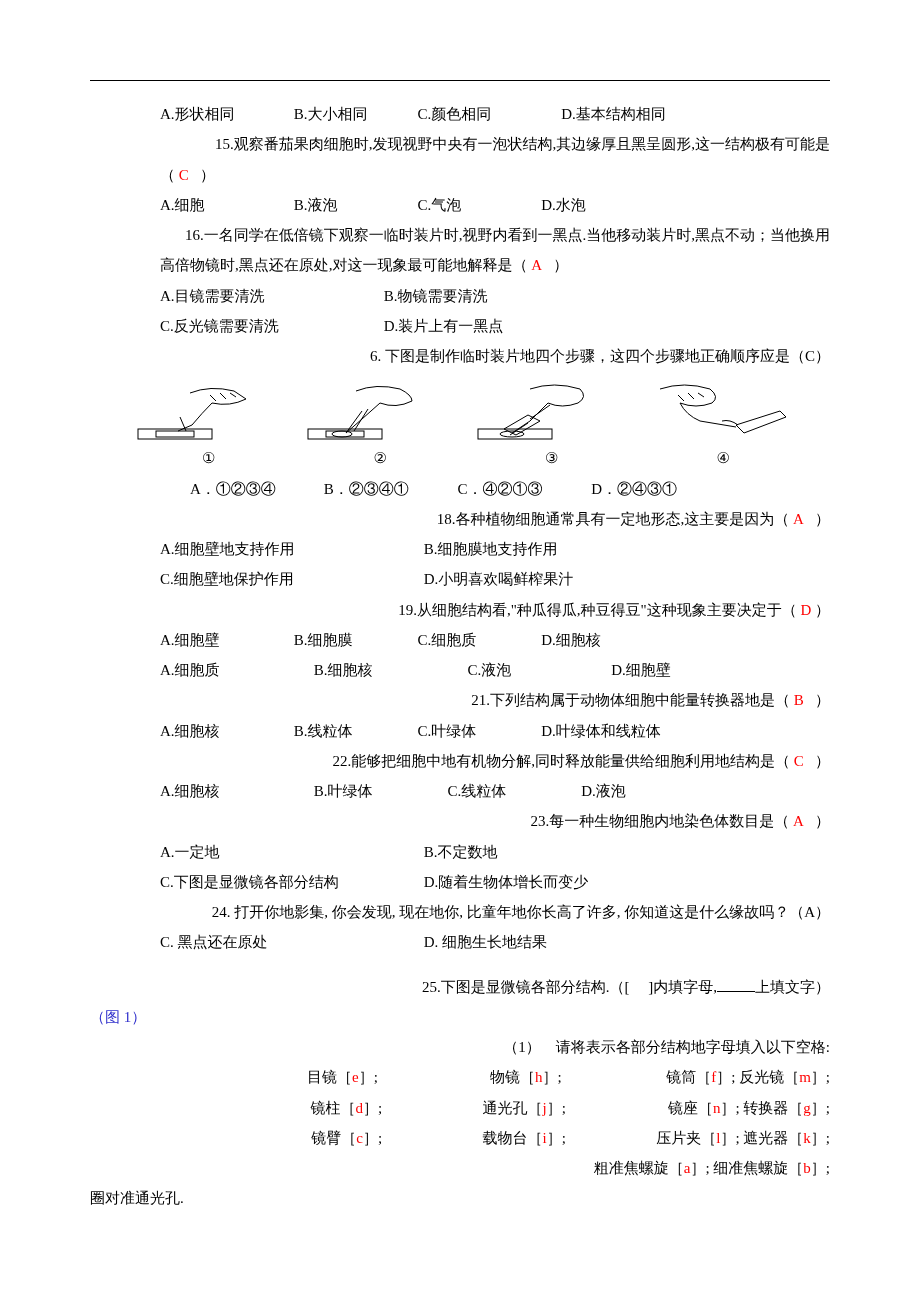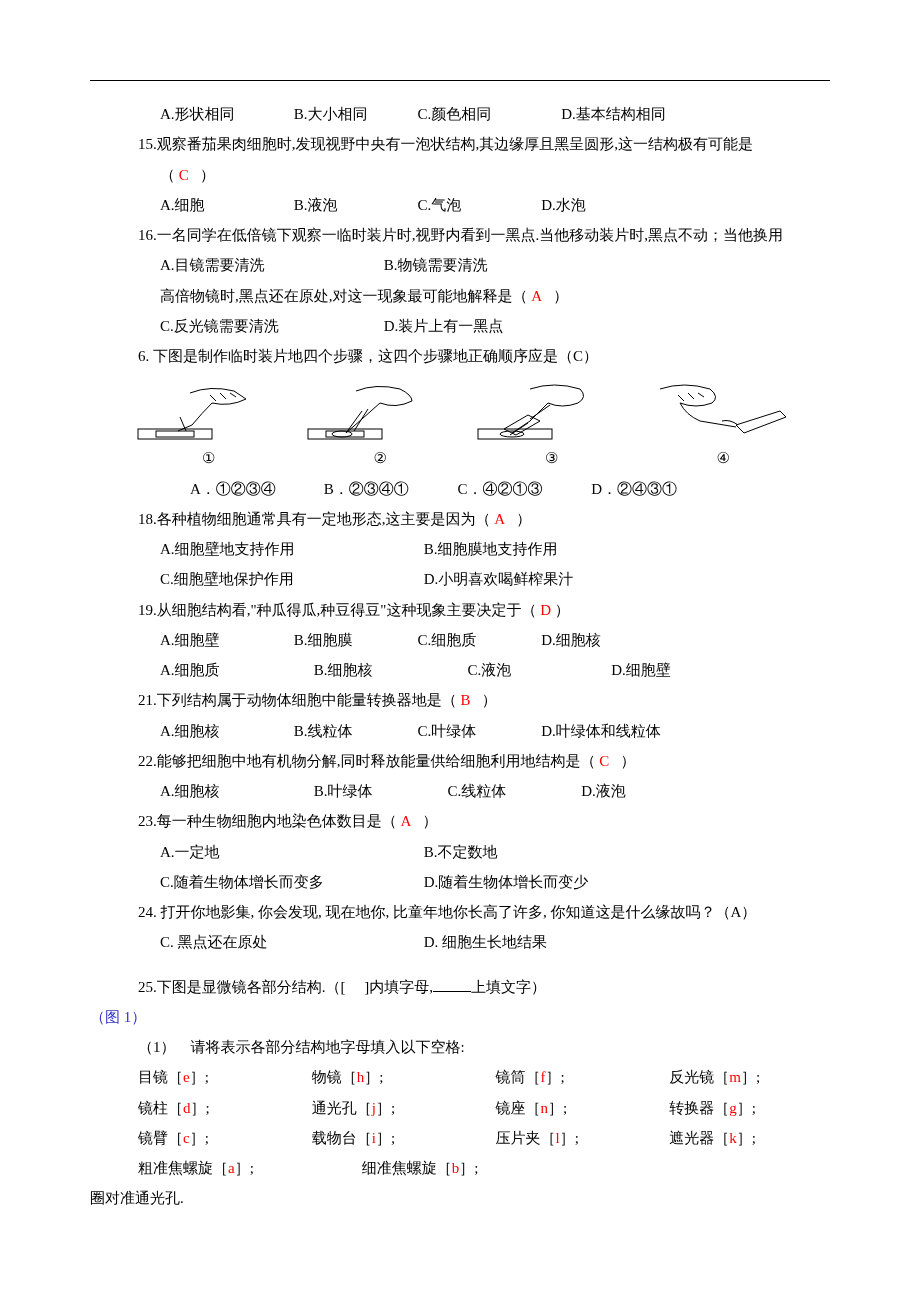--- a/index.html
+++ b/index.html
@@ -14,21 +14,21 @@
   }
   .page {
     padding: 80px 90px 40px 90px;
   }
   .divider-top {
     border-bottom: 1px solid #000;
     margin-bottom: 20px;
   }
   .qline { margin-top: 4px; }
   .indent1 { padding-left: 70px; }
-  .indent2 { padding-left: 48px; }
+  .indent2 { padding-left: 48px; text-align: right; }
   .indent3 { padding-left: 100px; }
   .red { color: #ff0000; }
   .blue { color: #3030cc; }
   .red-u { color: #ff0000; text-decoration: underline; text-decoration-color: #ff0000; }
   .blank-u { display:inline-block; border-bottom:1px solid #000; width:38px; height:1em; vertical-align:baseline; }
   
   .figrow {
     display:flex; justify-content:space-between; align-items:flex-end;
     padding: 6px 40px 2px 40px; margin-top:6px;
   }
@@ -57,28 +57,28 @@
     <span>）</span>
   </div>
   <div class="qline indent1 opt-row">
     <span style="width:130px">A.细胞</span>
     <span style="width:120px">B.液泡</span>
     <span style="width:120px">C.气泡</span>
     <span>D.水泡</span>
   </div>
 
   <div class="qline indent2">16.一名同学在低倍镜下观察一临时装片时,视野内看到一黑点.当他移动装片时,黑点不动；当他换用</div>
-  <div class="qline indent1 opt-row">
-    <span style="width:220px">A.目镜需要清洗</span>
-    <span>B.物镜需要清洗</span>
-  </div>
   <div class="qline indent1">
     <span>高倍物镜时,黑点还在原处,对这一现象最可能地解释是（</span>
     <span class="red">A</span>&nbsp;&nbsp;
     <span>）</span>
+  </div>
+  <div class="qline indent1 opt-row">
+    <span style="width:220px">A.目镜需要清洗</span>
+    <span>B.物镜需要清洗</span>
   </div>
   <div class="qline indent1 opt-row">
     <span style="width:220px">C.反光镜需要清洗</span>
     <span>D.装片上有一黑点</span>
   </div>
 
   <div class="qline indent2">6. 下图是制作临时装片地四个步骤，这四个步骤地正确顺序应是（C）</div>
   <div class="figrow">
 
     <div class="fig">
@@ -193,21 +193,21 @@
   <div class="qline indent2">
     <span>23.每一种生物细胞内地染色体数目是（</span>
     <span class="red">A</span>&nbsp;&nbsp;
     <span>）</span>
   </div>
   <div class="qline indent1 opt-row">
     <span style="width:260px">A.一定地</span>
     <span>B.不定数地</span>
   </div>
   <div class="qline indent1 opt-row">
-    <span style="width:260px">C.随着生物体增长而变多</span>
+    <span style="width:260px">C.下图是显微镜各部分结构</span>
     <span>D.随着生物体增长而变少</span>
   </div>
 
   <div class="qline indent2">24. 打开你地影集, 你会发现, 现在地你, 比童年地你长高了许多, 你知道这是什么缘故吗？（A）</div>
   <div class="qline indent1 opt-row">
     <span style="width:260px">C. 黑点还在原处</span>
     <span>D. 细胞生长地结果</span>
   </div>
 
   <div style="height:14px"></div>

